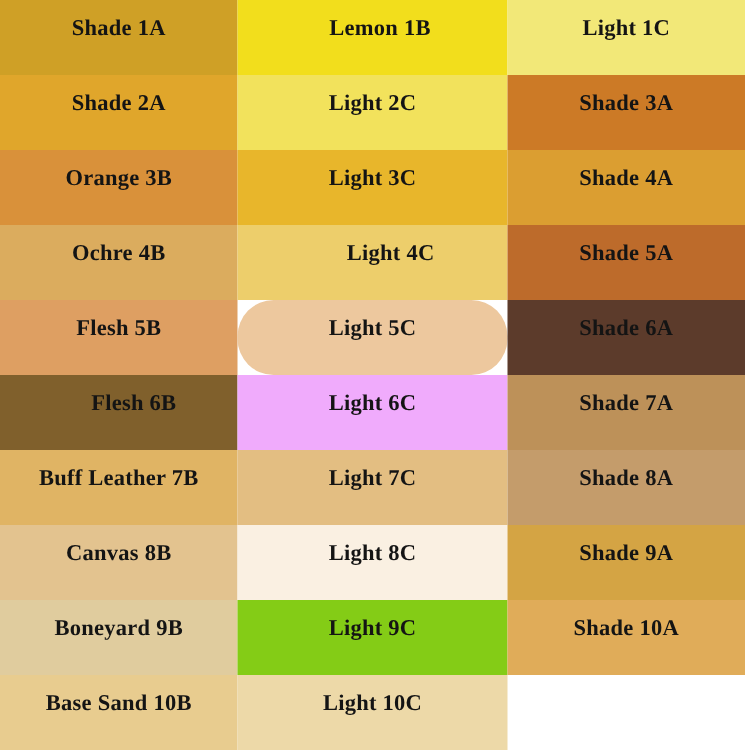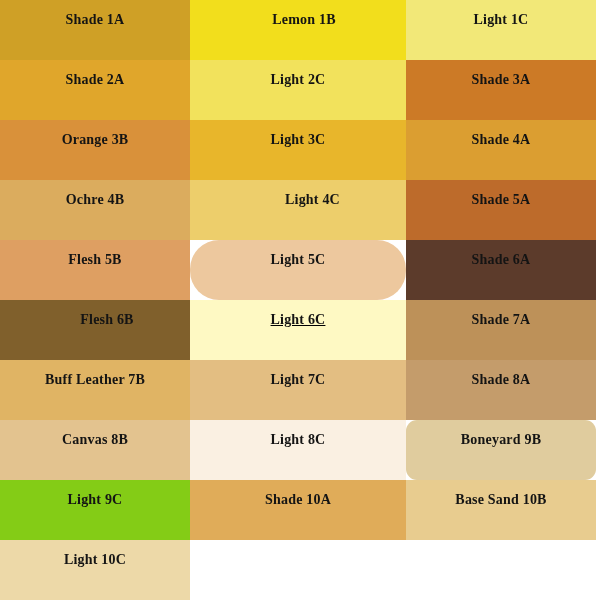--- a/index.html
+++ b/index.html
@@ -21,21 +21,21 @@
   }
   .swatch {
     position: relative;
     display: flex;
     align-items: flex-start;
     justify-content: center;
     overflow: hidden;
   }
   .swatch-label {
     margin-top: 13px;
-    font-size: 14px;
+    font-size: 18px;
     font-weight: bold;
     color: #141414;
     letter-spacing: 0.2px;
     line-height: 1;
     text-align: center;
     white-space: nowrap;
     user-select: none;
   }
 </style>
 </head>
@@ -83,42 +83,45 @@
     </div>
     <div class="swatch" style="background-color: rgb(237, 200, 158); border-radius: 29px;">
       <span class="swatch-label">Light 5C</span>
     </div>
     <div class="swatch" style="background-color: rgb(92, 59, 43);">
       <span class="swatch-label">Shade 6A</span>
     </div>
     <div class="swatch" style="background-color: rgb(128, 96, 44); padding-left: 24px;">
       <span class="swatch-label">Flesh 6B</span>
     </div>
-    <div class="swatch" style="background-color: #fef9c3; text-decoration: underline;">
+    <div class="swatch" style="background-color: #f0abfc;">
       <span class="swatch-label">Light 6C</span>
     </div>
     <div class="swatch" style="background-color: rgb(189, 145, 89);">
       <span class="swatch-label">Shade 7A</span>
     </div>
     <div class="swatch" style="background-color: rgb(224, 180, 100);">
       <span class="swatch-label">Buff Leather 7B</span>
     </div>
     <div class="swatch" style="background-color: rgb(227, 190, 130);">
       <span class="swatch-label">Light 7C</span>
     </div>
     <div class="swatch" style="background-color: rgb(196, 156, 107);">
       <span class="swatch-label">Shade 8A</span>
     </div>
     <div class="swatch" style="background-color: rgb(227, 195, 143);">
       <span class="swatch-label">Canvas 8B</span>
     </div>
     <div class="swatch" style="background-color: rgb(250, 240, 226);">
       <span class="swatch-label">Light 8C</span>
     </div>
-    <div class="swatch" style="background-color: rgb(224, 204, 158); border-radius: 11px;">
+    <div class="swatch" style="background-color: rgb(212, 164, 68);">
+      <span class="swatch-label">Shade 9A</span>
+    </div>
+    <div class="swatch" style="background-color: rgb(224, 204, 158);">
       <span class="swatch-label">Boneyard 9B</span>
     </div>
     <div class="swatch" style="background-color: #84cc16;">
       <span class="swatch-label">Light 9C</span>
     </div>
     <div class="swatch" style="background-color: rgb(224, 172, 89);">
       <span class="swatch-label">Shade 10A</span>
     </div>
     <div class="swatch" style="background-color: rgb(232, 204, 143);">
       <span class="swatch-label">Base Sand 10B</span>

